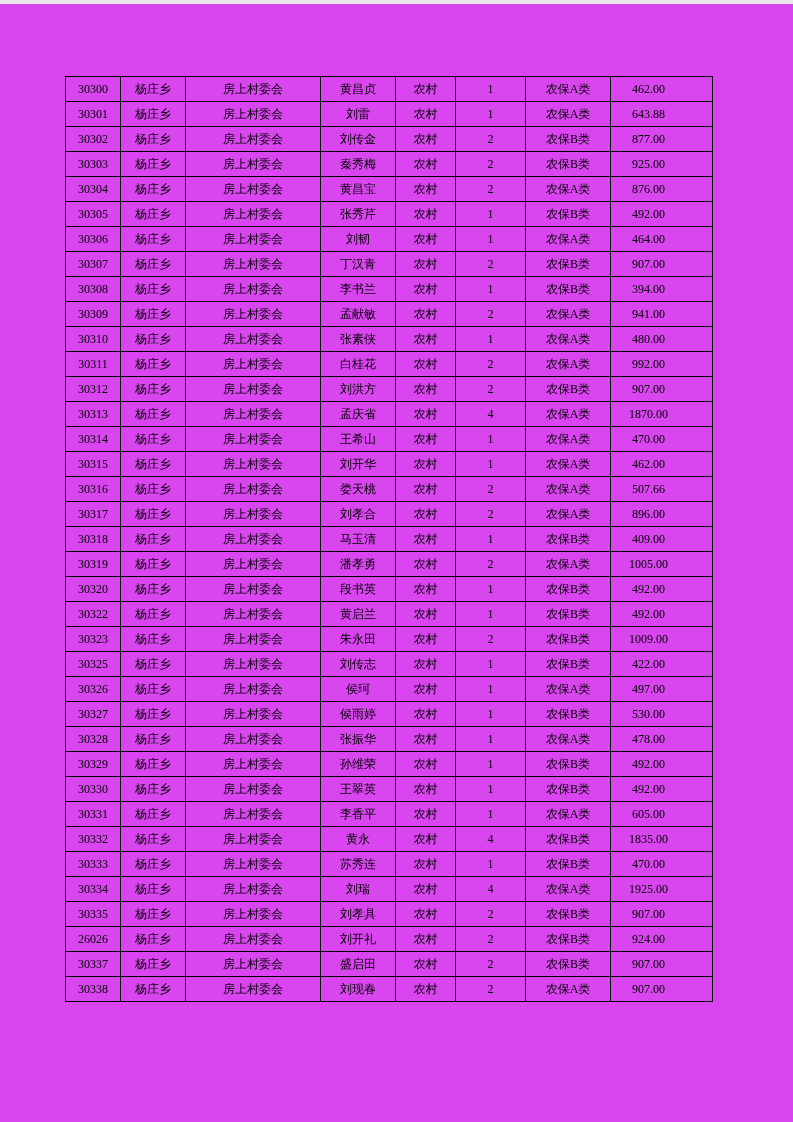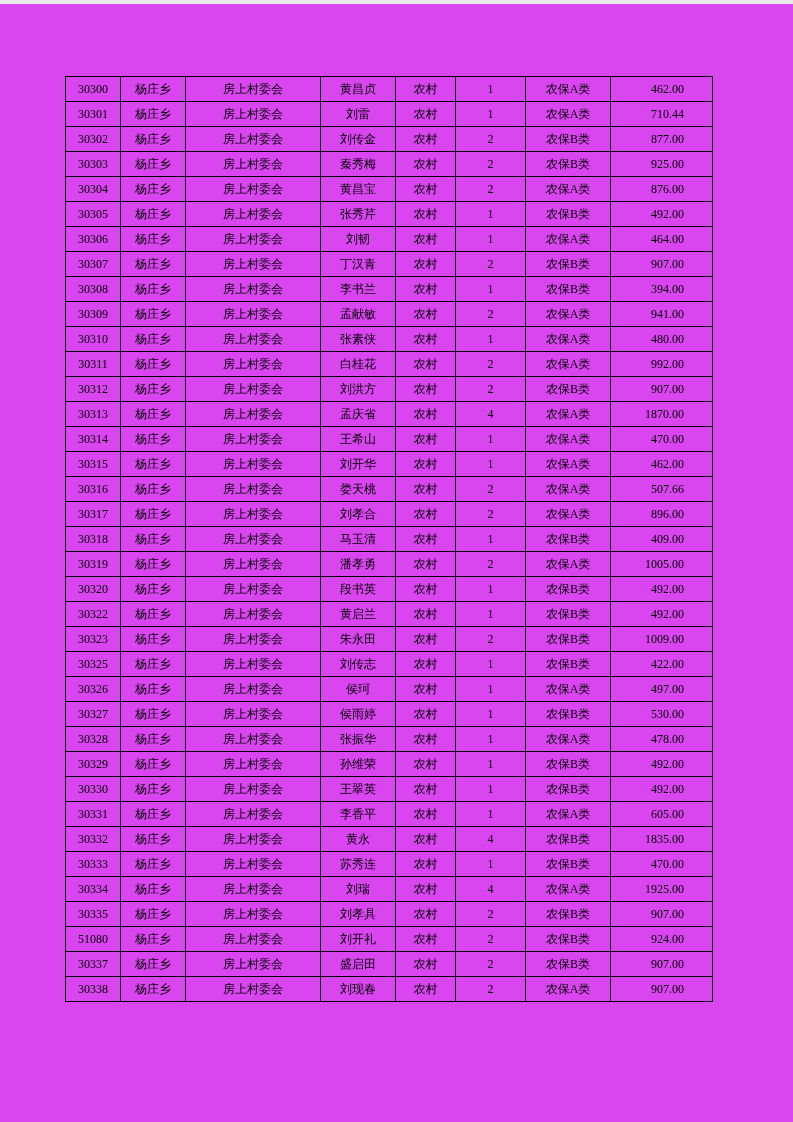--- a/index.html
+++ b/index.html
@@ -28,21 +28,21 @@
   table.roster td {
     border: 1px solid #000000;
     height: 25px;
     text-align: center;
     vertical-align: middle;
     overflow: hidden;
     white-space: nowrap;
     padding: 0 2px;
   }
   table.roster td.c7 {
-    text-align: right;
+    text-align: center;
     padding-right: 28px;
   }
   col.w0 { width: 55px; }
   col.w1 { width: 65px; }
   col.w2 { width: 135px; }
   col.w3 { width: 75px; }
   col.w4 { width: 60px; }
   col.w5 { width: 70px; }
   col.w6 { width: 85px; }
   col.w7 { width: 102px; }
@@ -74,21 +74,21 @@
           <td class="c7">462.00</td>
         </tr>
         <tr>
           <td class="c0">30301</td>
           <td class="c1">杨庄乡</td>
           <td class="c2">房上村委会</td>
           <td class="c3">刘雷</td>
           <td class="c4">农村</td>
           <td class="c5">1</td>
           <td class="c6">农保A类</td>
-          <td class="c7">710.44</td>
+          <td class="c7">643.88</td>
         </tr>
         <tr>
           <td class="c0">30302</td>
           <td class="c1">杨庄乡</td>
           <td class="c2">房上村委会</td>
           <td class="c3">刘传金</td>
           <td class="c4">农村</td>
           <td class="c5">2</td>
           <td class="c6">农保B类</td>
           <td class="c7">877.00</td>
@@ -397,21 +397,21 @@
           <td class="c0">30335</td>
           <td class="c1">杨庄乡</td>
           <td class="c2">房上村委会</td>
           <td class="c3">刘孝具</td>
           <td class="c4">农村</td>
           <td class="c5">2</td>
           <td class="c6">农保B类</td>
           <td class="c7">907.00</td>
         </tr>
         <tr>
-          <td class="c0">51080</td>
+          <td class="c0">26026</td>
           <td class="c1">杨庄乡</td>
           <td class="c2">房上村委会</td>
           <td class="c3">刘开礼</td>
           <td class="c4">农村</td>
           <td class="c5">2</td>
           <td class="c6">农保B类</td>
           <td class="c7">924.00</td>
         </tr>
         <tr>
           <td class="c0">30337</td>

